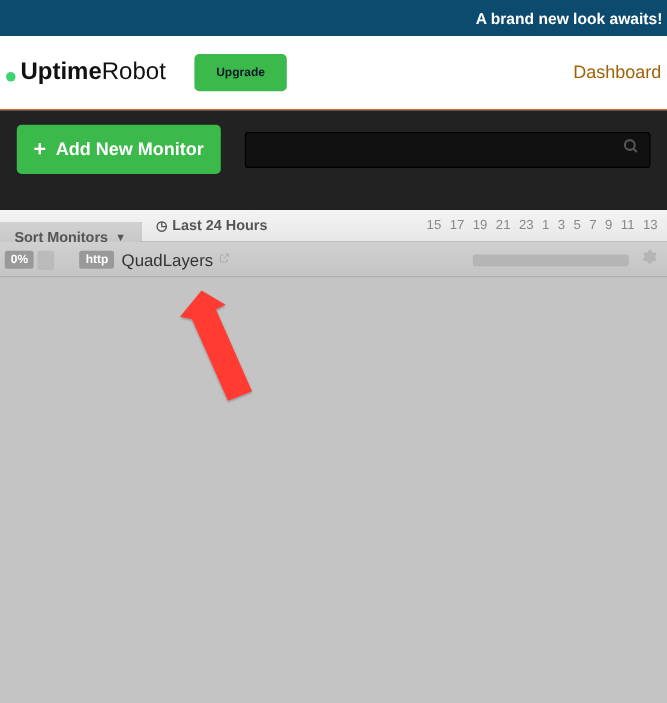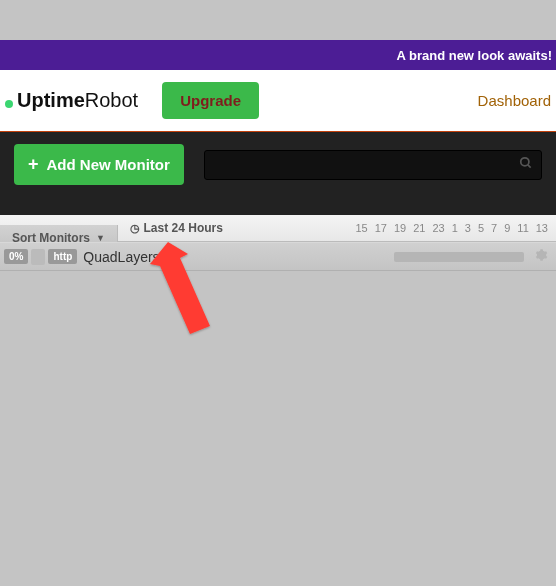--- a/index.html
+++ b/index.html
@@ -1,24 +1,24 @@
 <!DOCTYPE html>
 <html><head>
   <meta charset="utf-8">
   <style>
     * { margin: 0; padding: 0; box-sizing: border-box; font-family: Arial, Helvetica, sans-serif; }
     body { width: 556px; height: 586px; overflow: hidden; background: #c4c4c4; position: relative; }
     
-    .banner { background: #4c1d95; color: #fff; height: 30px; display: flex; align-items: center; justify-content: flex-end; padding-right: 4px; font-size: 13px; font-weight: bold; margin-top: 40px; }
+    .banner { background: #0c4a6e; color: #fff; height: 30px; display: flex; align-items: center; justify-content: flex-end; padding-right: 4px; font-size: 13px; font-weight: bold; }
     
     .topnav { background: #fff; height: 62px; display: flex; align-items: center; padding: 0 5px; border-bottom: 1px solid #c2410c; }
     .logo { display: flex; align-items: center; font-size: 20px; font-weight: 800; color: #111; }
     .logo .dot { width: 8px; height: 8px; background: #3bd671; border-radius: 50%; margin-right: 4px; margin-top: 6px; }
     .logo .thin { font-weight: 400; }
-    .upgrade-btn { margin-left: 24px; background: #3bb94a; color: #7f1d1d; border: none; padding: 10px 18px; border-radius: 4px; font-size: 15px; font-weight: bold; cursor: pointer; text-align: center; }
+    .upgrade-btn { margin-left: 24px; background: #3bb94a; color: #0f172a; border: none; padding: 10px 18px; border-radius: 4px; font-size: 10px; font-weight: bold; cursor: pointer; text-align: center; }
     .navlinks { margin-left: auto; display: flex; gap: 24px; }
     .navlinks a { color: #a16207; text-decoration: none; font-size: 15px; }
     
     .toolbar { background: #222; height: 83px; padding: 12px 14px 4px; position: relative; }
     .toolbar-row1 { display: flex; align-items: center; }
     .add-btn { background: #3bb94a; color: #fff; border: none; padding: 10px 14px; border-radius: 4px; font-size: 15px; font-weight: bold; cursor: pointer; display: flex; align-items: center; }
     .add-btn .plus { font-size: 18px; margin-right: 8px; font-weight: bold; }
     .search { flex: 1; margin-left: 20px; background: #111; border: 1px solid #000; border-radius: 3px; height: 30px; display: flex; align-items: center; padding: 0 8px; }
     .search .sicon { margin-left: auto; color: #555; }
     .toolbar-links { text-align: right; margin-top: 8px; font-size: 11px; color: #888; }
@@ -29,21 +29,21 @@
     .sort-pill .caret { margin-left: 6px; font-size: 9px; }
     .timelabel { display: flex; align-items: center; padding: 0 12px; color: #555; font-weight: bold; }
     .timelabel .clk { margin-right: 4px; font-size: 11px; }
     .hours { margin-left: auto; display: flex; gap: 7px; padding-right: 8px; color: #888; font-size: 11px; }
     .hours span { cursor: default; }
     
     .monitor-area { background: #c4c4c4; height: 384px; position: relative; border-top: 1px solid #d8d8d8; }
     .monitor-row { height: 28px; display: flex; align-items: center; background: linear-gradient(#d0d0d0,#c4c4c4); padding: 0 8px 0 4px; border-bottom: 1px solid #b0b0b0; }
     .badge-pct { background: #999; color: #fff; font-size: 10px; font-weight: bold; padding: 2px 5px; border-radius: 2px; margin-right: 3px; }
     .badge-gap { width: 14px; height: 16px; background: #bbb; border-radius: 2px; margin-right: 3px; }
-    .badge-type { background: #999; color: #fff; font-size: 10px; font-weight: bold; padding: 2px 5px; border-radius: 2px; margin-right: 6px; }
+    .badge-type { background: #999; color: #fff; font-size: 10px; font-weight: bold; padding: 2px 5px; border-radius: 2px; margin-right: 6px; margin-left: 18px; }
     .monitor-name { color: #333; font-size: 14px; }
     .linkicon { margin-left: 4px; color: #aaa; font-size: 11px; }
     .status-strip { margin-left: auto; width: 130px; height: 10px; background: #b5b5b5; border-radius: 2px; }
     .gear { margin-left: 10px; color: #b5b5b5; cursor: pointer; }
     
     .arrow-overlay { position: absolute; left: 130px; top: 234px; pointer-events: none; }
   </style>
 </head>
 <body>
 

